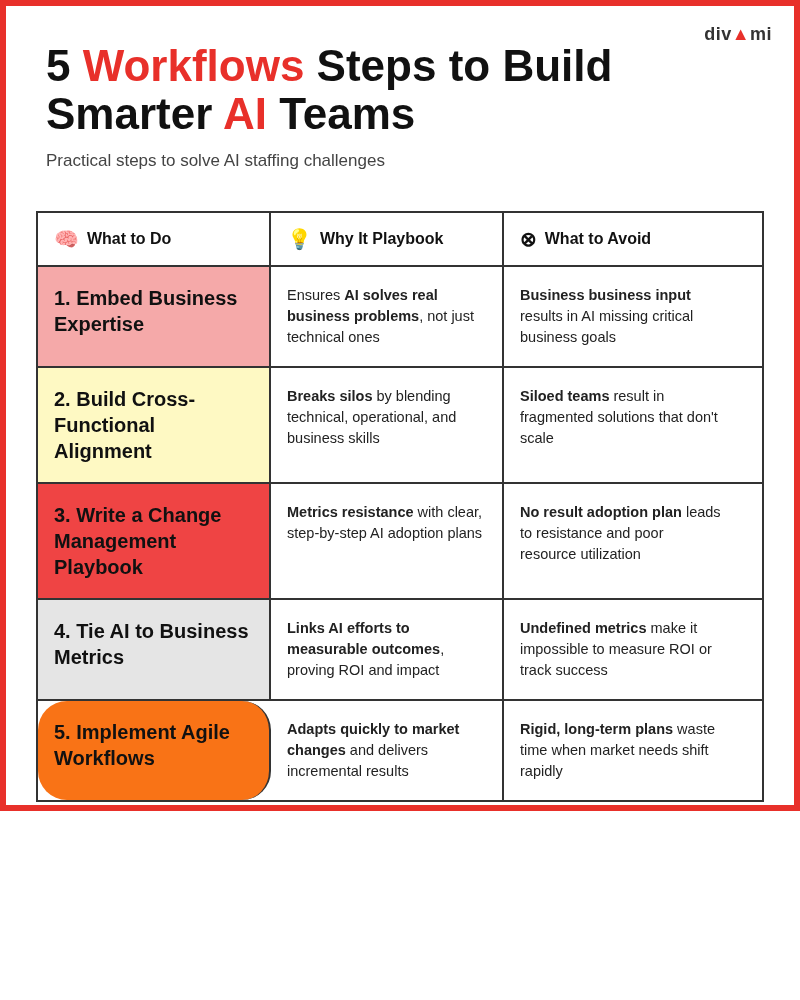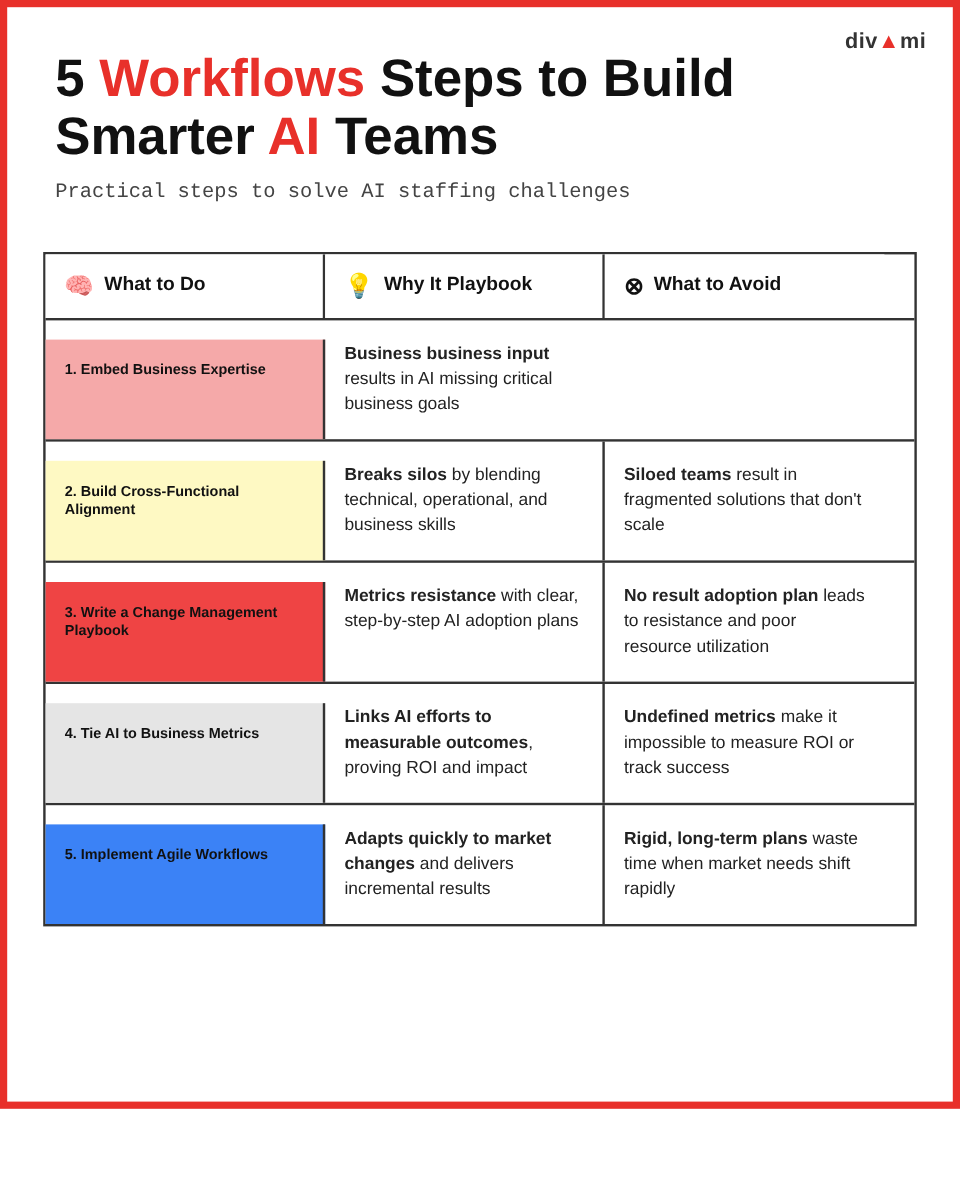--- a/index.html
+++ b/index.html
@@ -6,21 +6,21 @@
     body {
       width: 800px;
       height: 1000px;
       font-family: 'Arial', sans-serif;
       background: #fff;
       overflow: hidden;
     }
 
     .outer-border {
       width: 800px;
-      height: 924px;
+      height: 811px;
       border: 6px solid #e8302a;
       position: relative;
       background: #fff;
     }
 
     .logo {
       position: absolute;
       top: 18px;
       right: 22px;
       font-size: 18px;
@@ -47,21 +47,20 @@
 
     .main-title .highlight {
       color: #e8302a;
     }
 
     .subtitle {
       font-size: 17px;
       color: #444;
       font-weight: 400;
       margin-bottom: 22px;
-      font-family: Liberation Mono, monospace;
     }
 
     .table-container {
       margin: 0 30px 20px 30px;
       border: 2px solid #333;
     }
 
     .table-header {
       display: grid;
       grid-template-columns: 233px 233px 233px;
@@ -102,32 +101,31 @@
       font-size: 14.5px;
       line-height: 1.45;
       color: #222;
     }
 
     .cell:not(:last-child) {
       border-right: 2px solid #333;
     }
 
     .cell-step {
-      font-size: 12px;
+      font-size: 20px;
       font-weight: 800;
       color: #111;
       line-height: 1.3;
-      margin-top: 16px;
     }
 
     .row-1 .cell-step { background: #f5a9a9; }
     .row-2 .cell-step { background: #fef9c3; }
     .row-3 .cell-step { background: #ef4444; }
     .row-4 .cell-step { background: #e5e5e5; }
-    .row-5 .cell-step { background: #3b82f6; }
+    .row-5 .cell-step { background: #f97316; border-radius: 29px; }
 
     .cell-why strong,
     .cell-avoid strong {
       font-weight: 800;
     }
 
     .divami-dot {
       color: #e8302a;
       font-weight: 900;
     }
@@ -160,20 +158,23 @@
         <span>Why It Playbook</span>
       </div>
       <div class="col-header">
         <span class="col-icon">⊗</span>
         <span>What to Avoid</span>
       </div>
     </div>
 
     <div class="table-row row-1">
       <div class="cell cell-step">1. Embed Business Expertise</div>
+      <div class="cell cell-why">
+        Ensures <strong>AI solves real business problems</strong>, not just technical ones
+      </div>
       <div class="cell cell-avoid">
         <strong>Business business input</strong> results in AI missing critical business goals
       </div>
     </div>
 
     <div class="table-row row-2">
       <div class="cell cell-step">2. Build Cross-Functional Alignment</div>
       <div class="cell cell-why">
         <strong>Breaks silos</strong> by blending technical, operational, and business skills
       </div>

